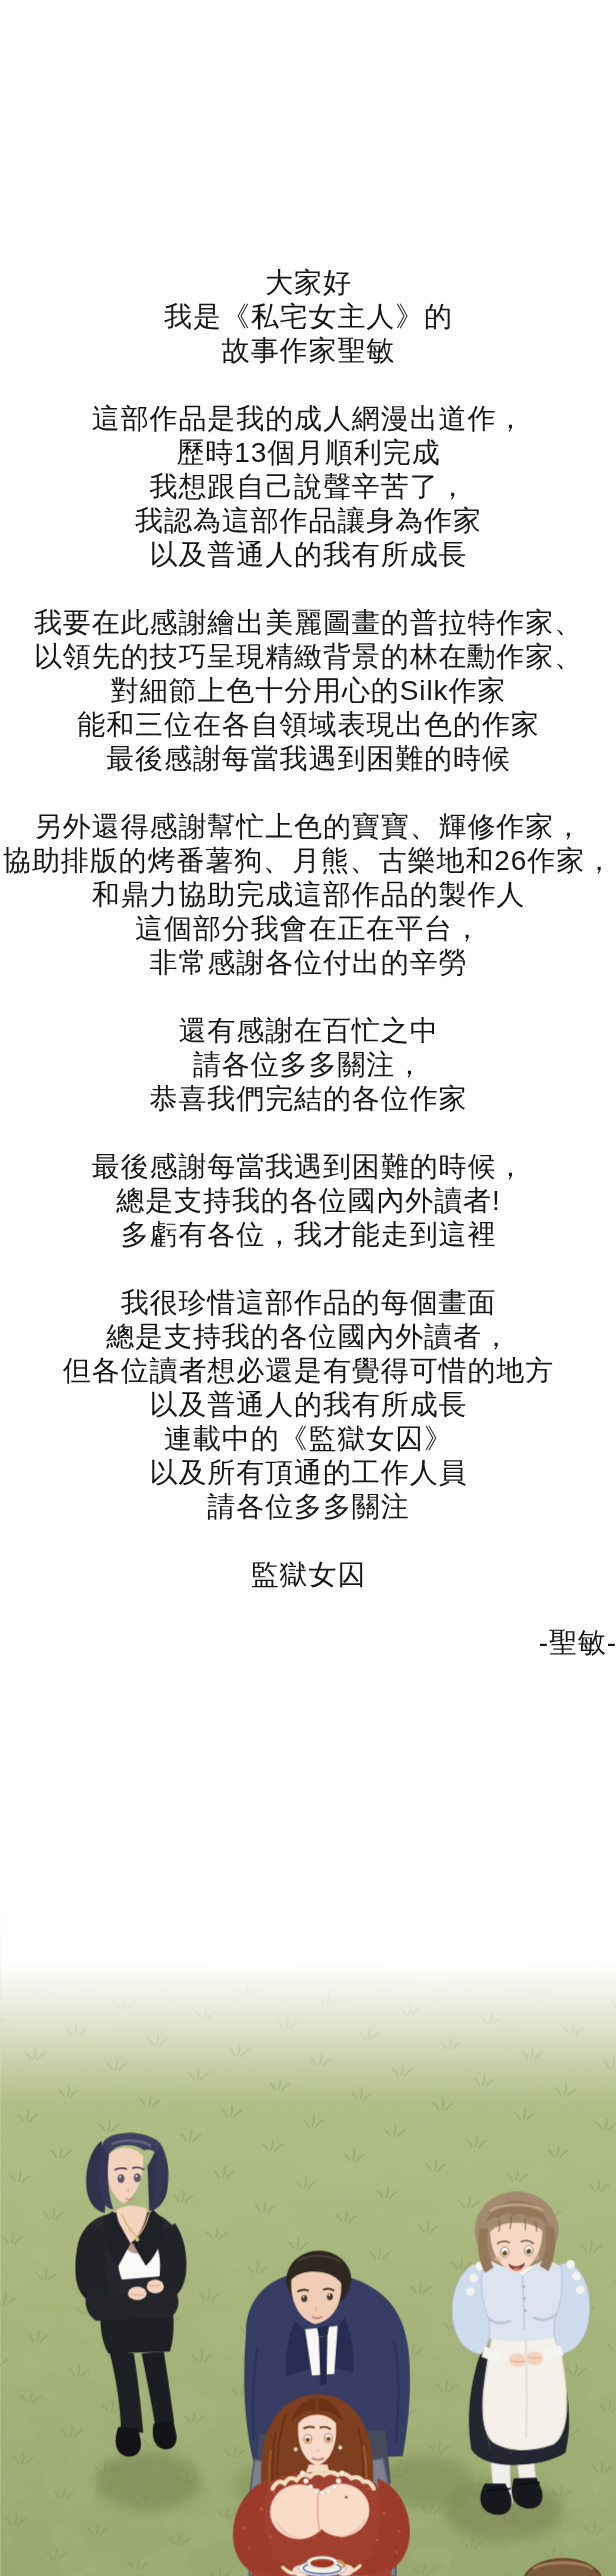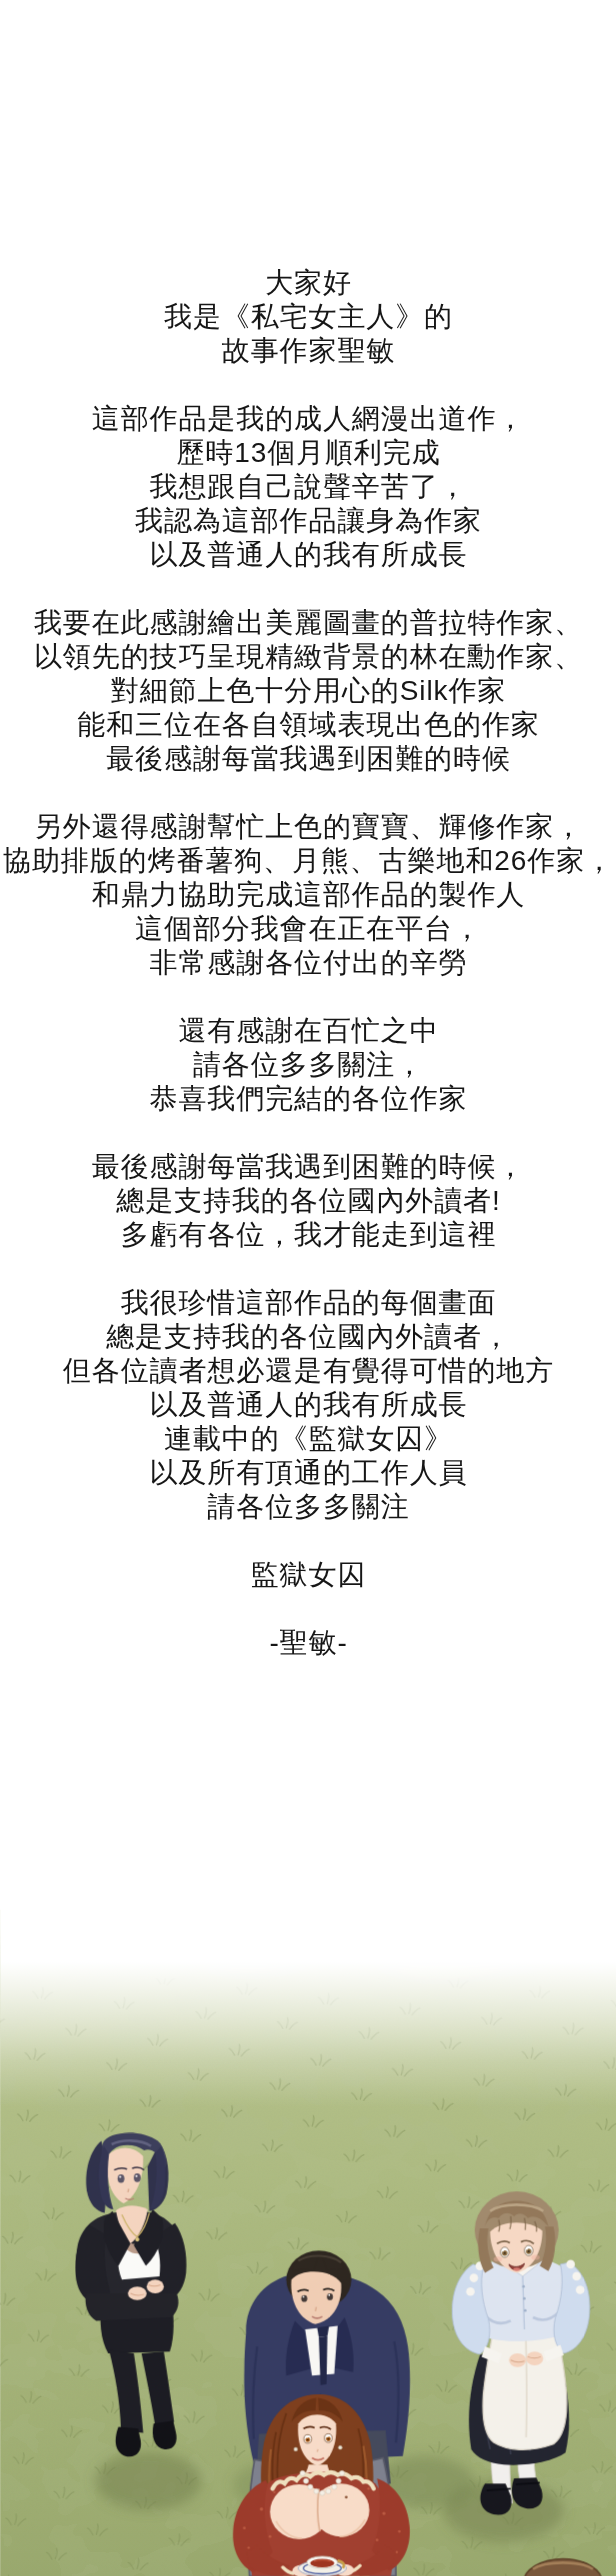--- a/index.html
+++ b/index.html
@@ -7,21 +7,21 @@
   .page{
     position:relative;width:617px;height:2576px;background:#ffffff;overflow:hidden;
     font-family:"Liberation Sans","DejaVu Sans",sans-serif;
   }
   .letter{
     position:absolute;top:266px;left:0;width:617px;
     text-align:center;color:#161616;
     font-size:28px;line-height:34px;letter-spacing:0.9px;font-weight:500;
   }
   .para{margin:0 0 34px 0;padding:0;}
-  .para:last-child{margin-bottom:0;}
+  .para:last-child{margin-bottom:0;text-align:right;}
   .line{display:block;white-space:nowrap;}
   .scene{position:absolute;top:1884px;left:0;width:617px;height:692px;}
   .scene svg{display:block;width:617px;height:692px;}
 </style>
 </head>
 <body>
 
 <div class="page">
 
   <section class="letter">

